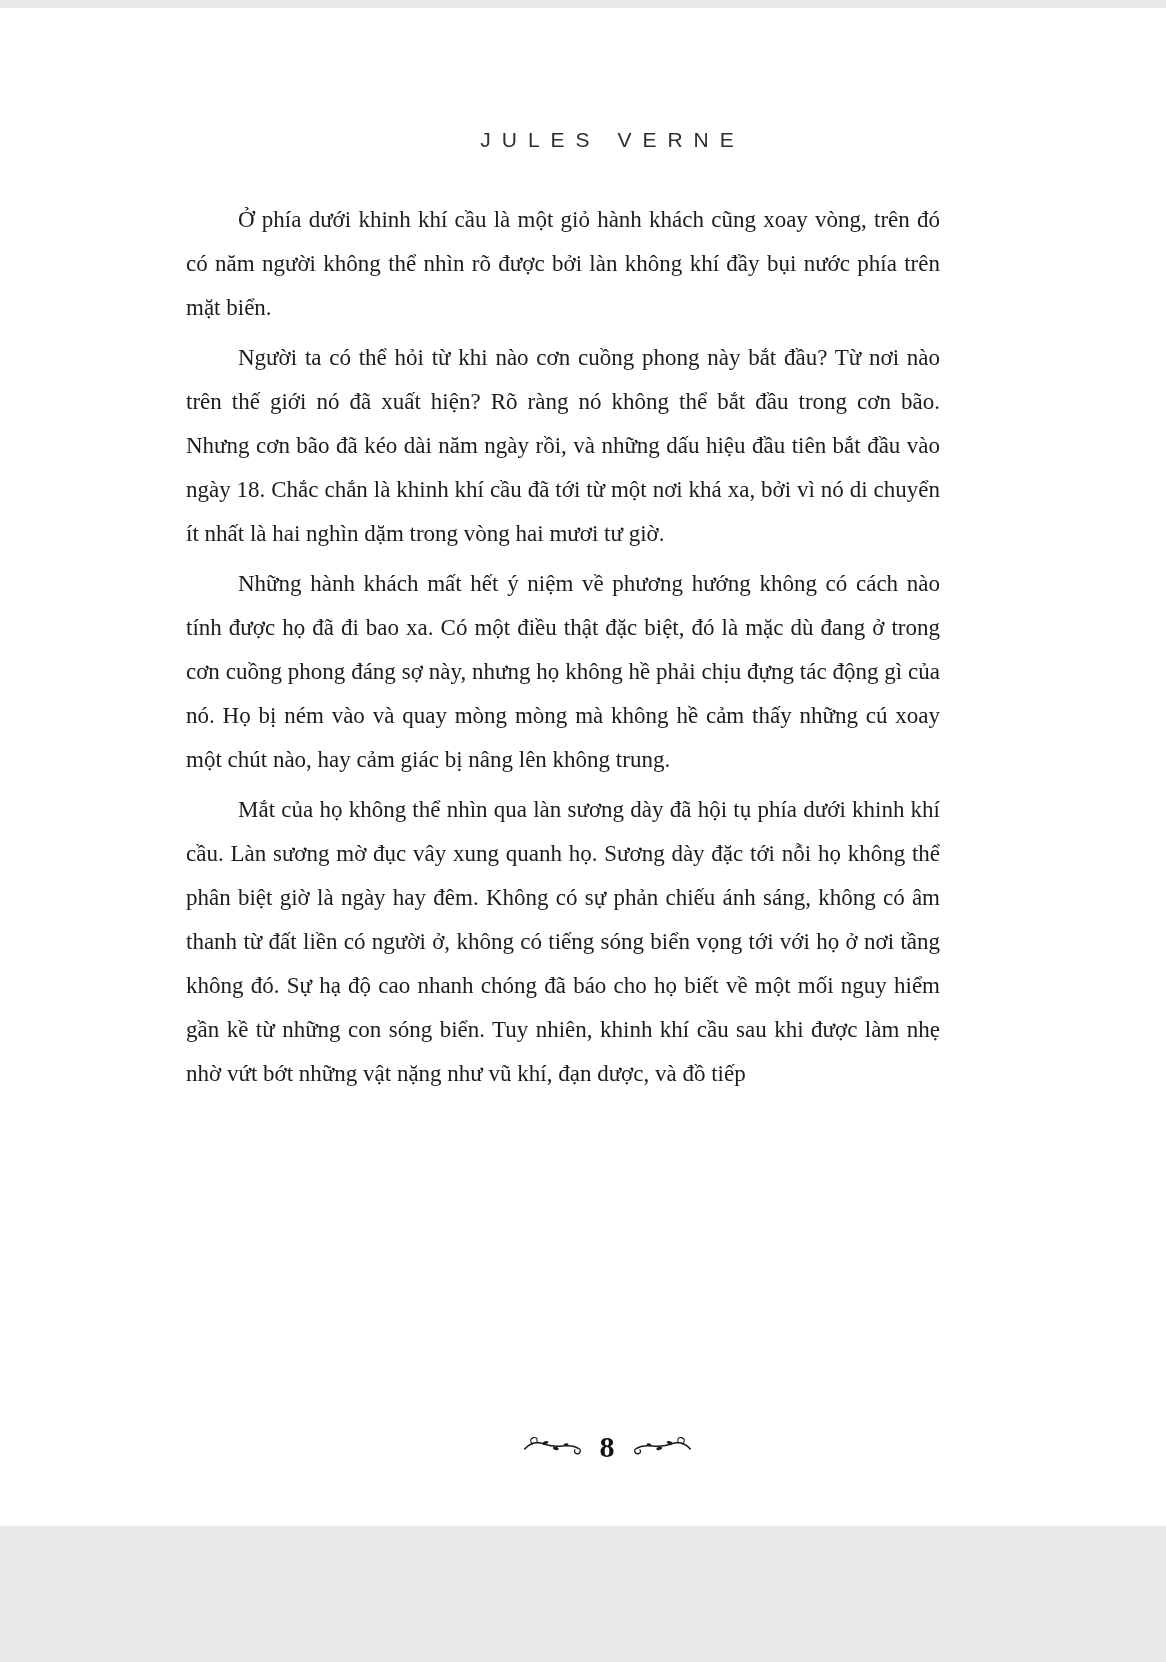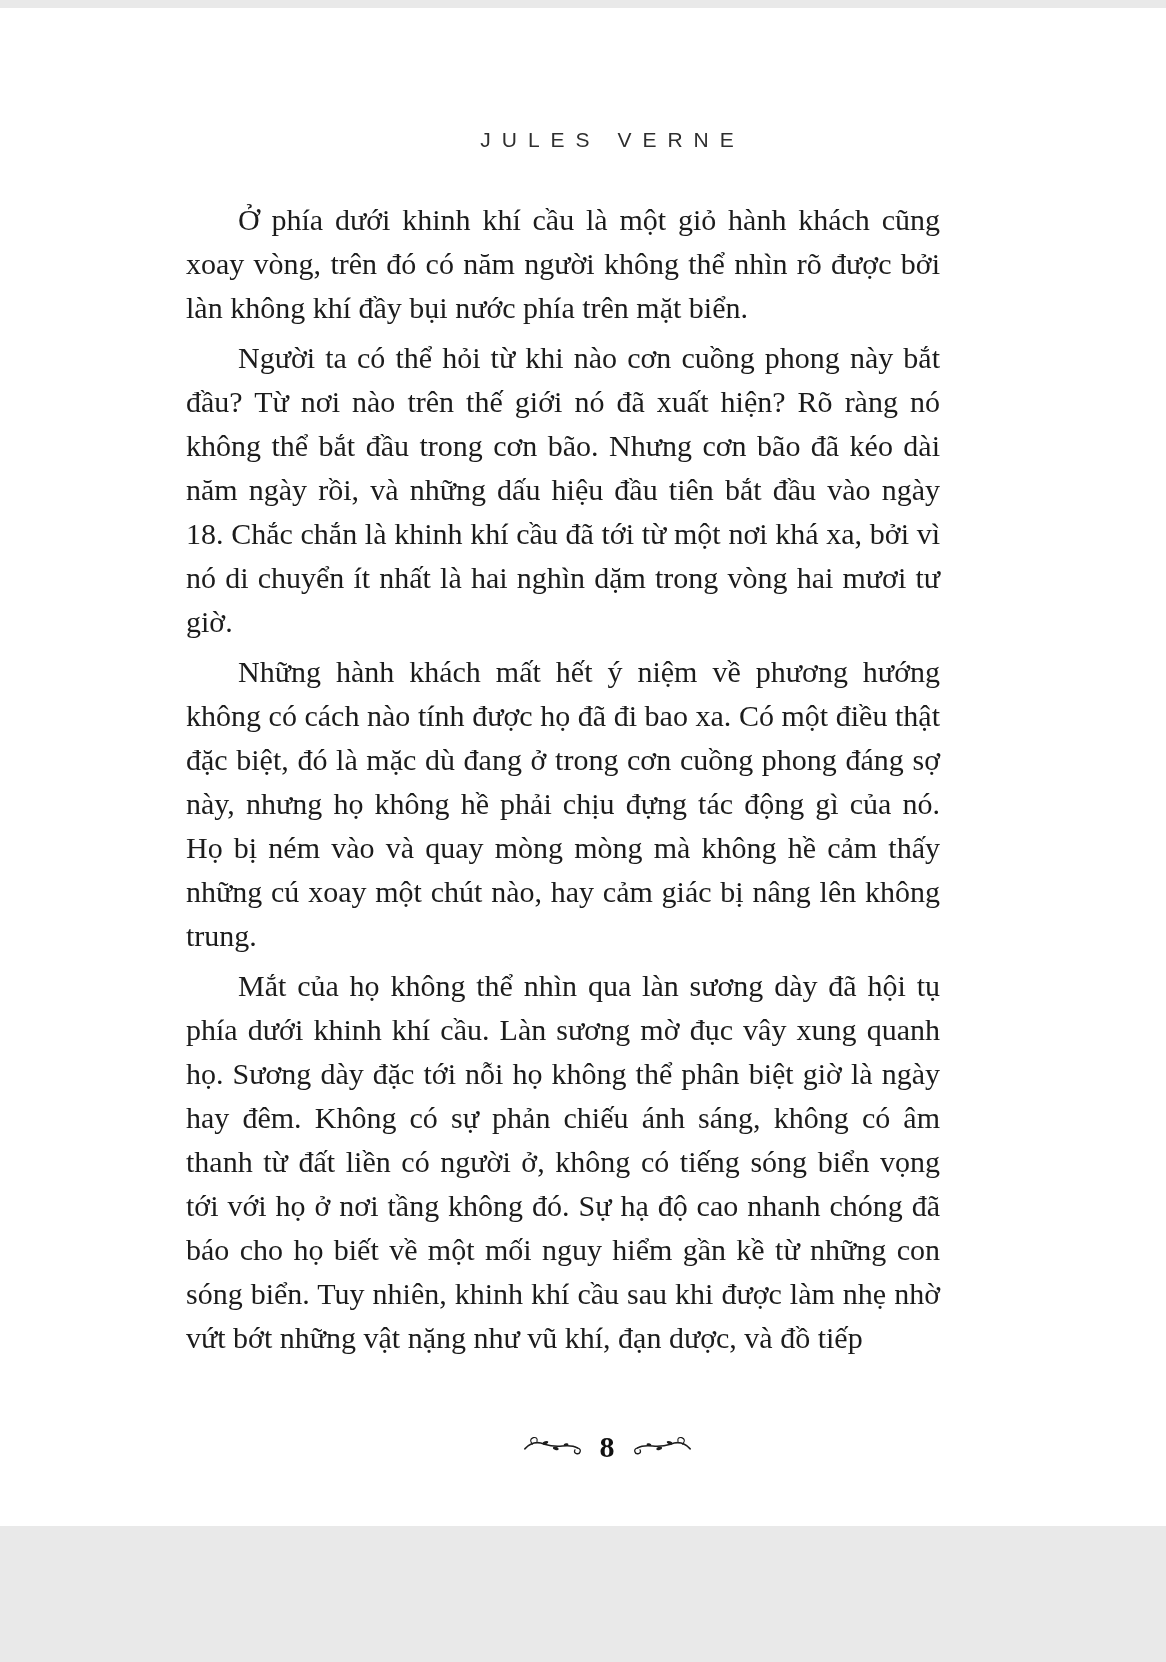--- a/index.html
+++ b/index.html
@@ -28,21 +28,21 @@
     letter-spacing: 11px;
     text-indent: 11px; 
     color: #2e2e2e;
   }
   .page-body {
     position: absolute;
     top: 190px;
     left: 186px;
     width: 754px;
     font-family: "Liberation Serif", serif;
-    font-size: 30px;
+    font-size: 23px;
     line-height: 44px;
     color: #1c1c1c;
     text-align: justify;
   }
   .page-body p {
     margin: 0 0 6px 0;
     text-indent: 52px;
   }
   .page-footer {
     position: absolute;

